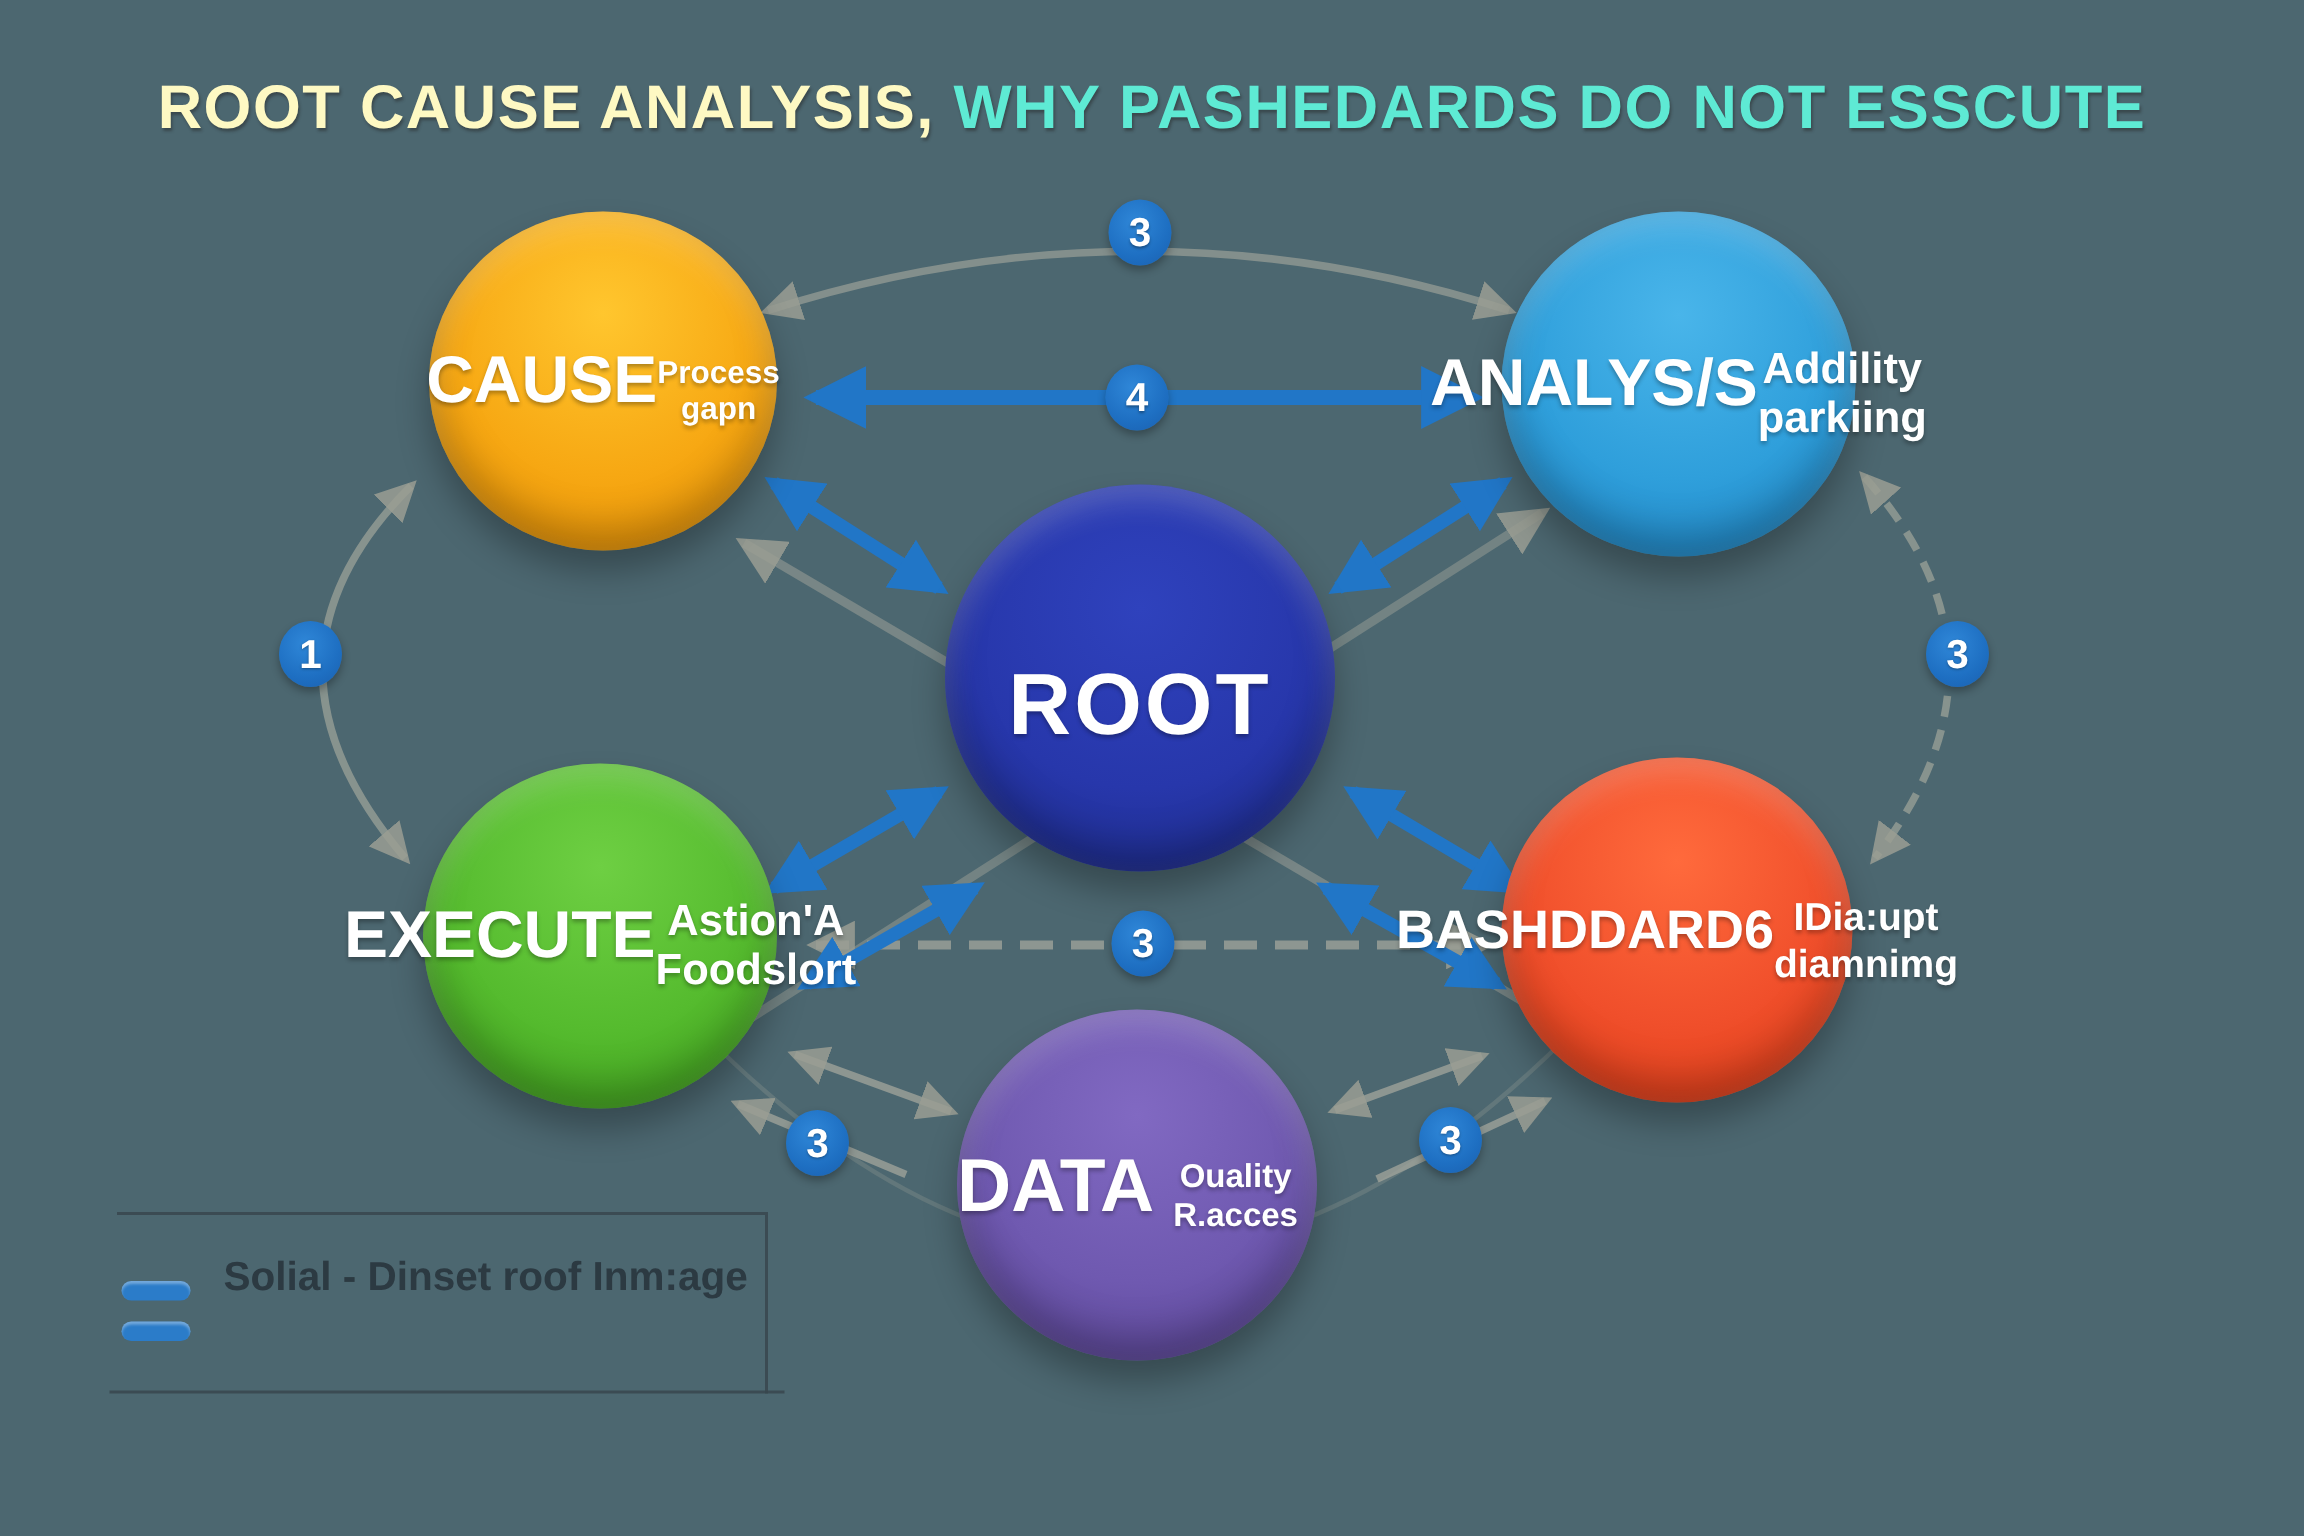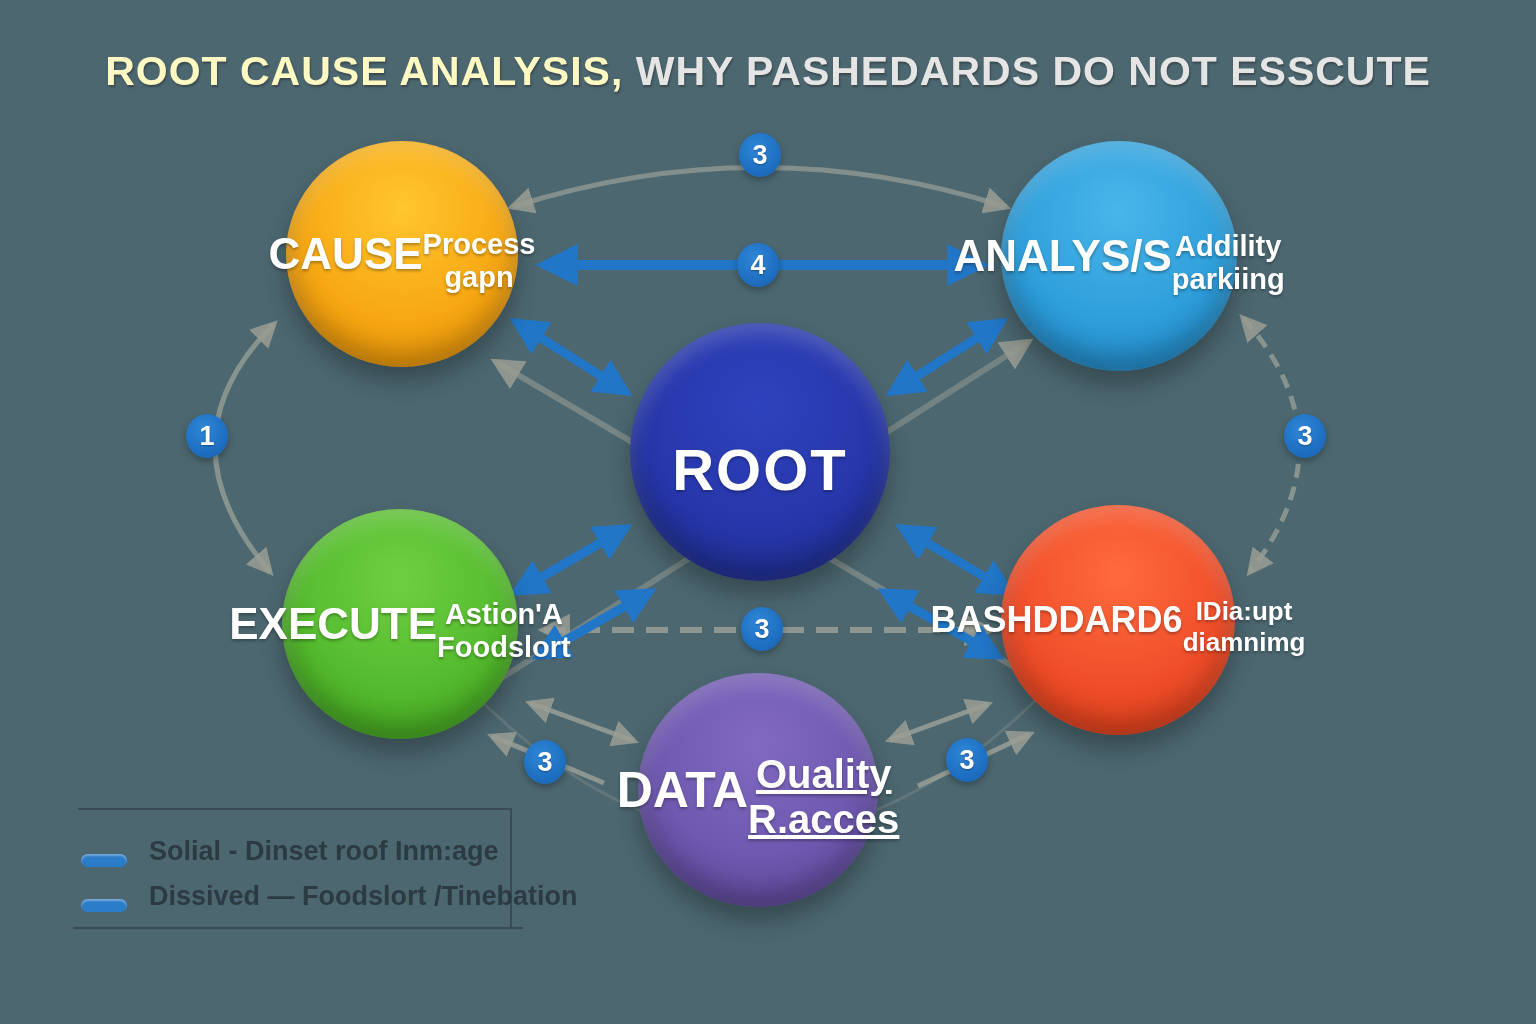--- a/index.html
+++ b/index.html
@@ -4,21 +4,21 @@
 <style>
   html,body{margin:0;padding:0;}
   body{font-family:"Liberation Sans","DejaVu Sans",sans-serif;background:#4c6770;}
   #stage{position:relative;width:1536px;height:1024px;background:#4c6770;overflow:hidden;}
 
   
   .title{position:absolute;top:48px;left:0;width:100%;text-align:center;
          font-size:41px;font-weight:800;letter-spacing:1px;white-space:nowrap;
          text-shadow:1px 2px 2px rgba(35,35,35,.45);}
   .title .hl{color:#fef9c3;}
-  .title .rest{color:#e5e5e5;}
+  .title .rest{color:#5eead4;}
 
   
   #arrows{position:absolute;left:0;top:0;width:1536px;height:1024px;}
 
   
   .node{position:absolute;border-radius:50%;display:flex;
         align-items:center;justify-content:center;text-align:center;color:#fff;
         box-shadow:0 14px 22px rgba(0,0,0,.28), inset 0 -14px 26px rgba(0,0,0,.26), inset 0 10px 20px rgba(255,255,255,.22);}
   .node-label{font-weight:800;line-height:1.05;text-shadow:0 2px 3px rgba(0,0,0,.3);}
   .node-sub{font-weight:700;margin-top:14px;text-shadow:0 2px 3px rgba(0,0,0,.3);}
@@ -30,28 +30,28 @@
   .node-root     {left:630px;top:323px;width:260px;height:258px;
                   background:radial-gradient(circle at 50% 32%, #2f42bd 0%, #2737ab 55%, #1a2880 100%);}
   .node-execute  {left:282px;top:509px;width:236px;height:230px;
                   background:radial-gradient(circle at 50% 30%, #6ecf43 0%, #55bb2e 55%, #3c9c1a 100%);}
   .node-dashboard{left:1001px;top:505px;width:234px;height:230px;
                   background:radial-gradient(circle at 50% 30%, #ff6a3c 0%, #f04f2b 55%, #dd3a14 100%);}
   .node-data     {left:638px;top:673px;width:240px;height:234px;
                   background:radial-gradient(circle at 50% 30%, #8169c2 0%, #6f59b0 55%, #55408f 100%);}
 
   .node-cause .node-label, .node-analysis .node-label, .node-execute .node-label{font-size:44px;}
-  .node-cause .node-sub{font-size:29px;}
+  .node-cause .node-sub{font-size:21px;}
   .node-analysis .node-sub{font-size:29px;}
   .node-execute .node-sub{font-size:29px;}
   .node-root .node-label{font-size:58px;letter-spacing:2px;margin-top:37px;}
   .node-dashboard .node-label{font-size:36px;}
   .node-dashboard .node-sub{font-size:26px;}
   .node-data .node-label{font-size:50px;}
-  .node-data .node-sub{font-size:40px;text-decoration:underline;}
+  .node-data .node-sub{font-size:22px;}
 
   
   .badge{position:absolute;width:42px;height:44px;border-radius:50%;
          background:radial-gradient(circle at 42% 35%, #2f87d8 0%, #1e6fc2 60%, #1a5fae 100%);
          color:#fff;font-size:27px;font-weight:800;display:flex;align-items:center;justify-content:center;
          box-shadow:0 3px 6px rgba(0,0,0,.3);text-shadow:0 1px 2px rgba(0,0,0,.35);}
   .badge-top3 {left:739px;top:133px;}
   .badge-4    {left:737px;top:243px;}
   .badge-1    {left:186px;top:414px;}
   .badge-r3   {left:1284px;top:414px;}
@@ -159,17 +159,16 @@
   <div class="legend">
     <div class="legend-line top"></div>
     <div class="legend-line bottom"></div>
     <div class="legend-line vert"></div>
     <div class="legend-row r1">
       <span class="legend-pill"></span>
       <span class="legend-label">Solial - Dinset roof Inm:age</span>
     </div>
     <div class="legend-row r2">
       <span class="legend-pill"></span>
-      <span class="legend-label">Dissived — Foodslort /Tinebation</span>
     </div>
   </div>
 
 </div>
 
 </body></html>

